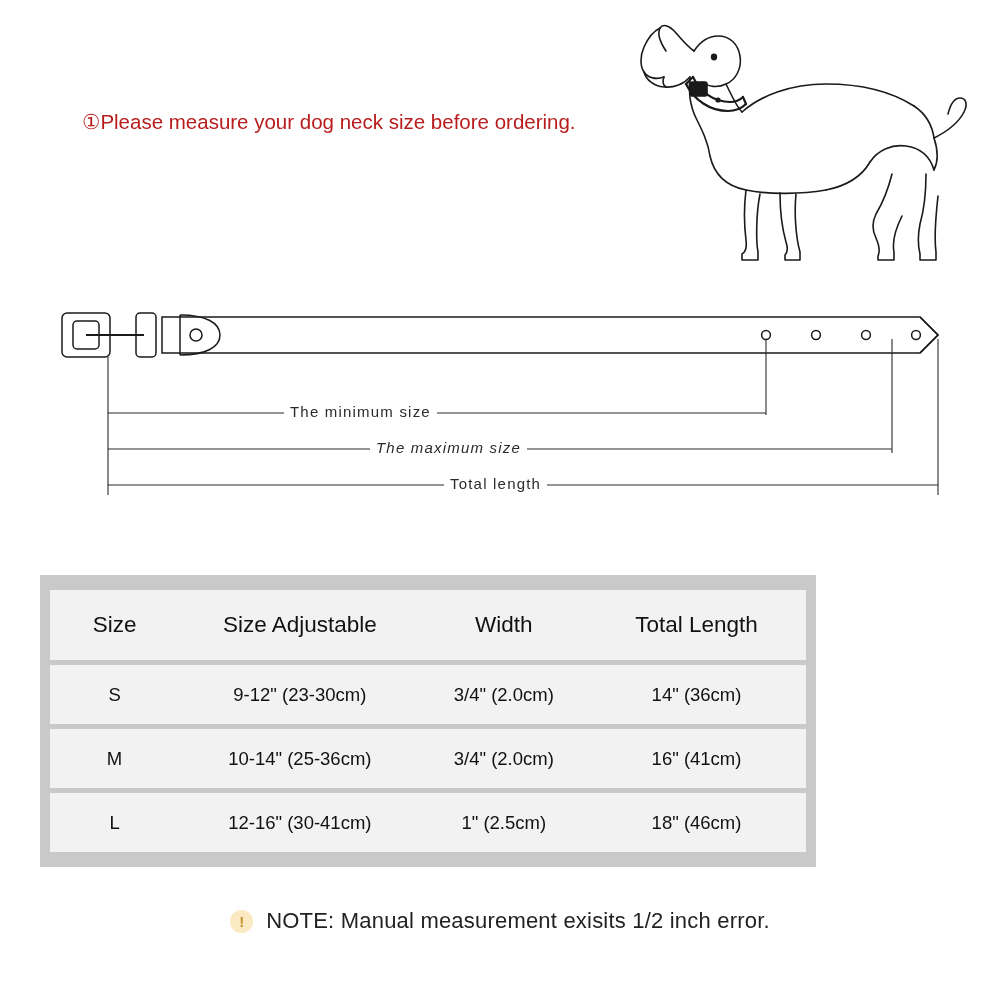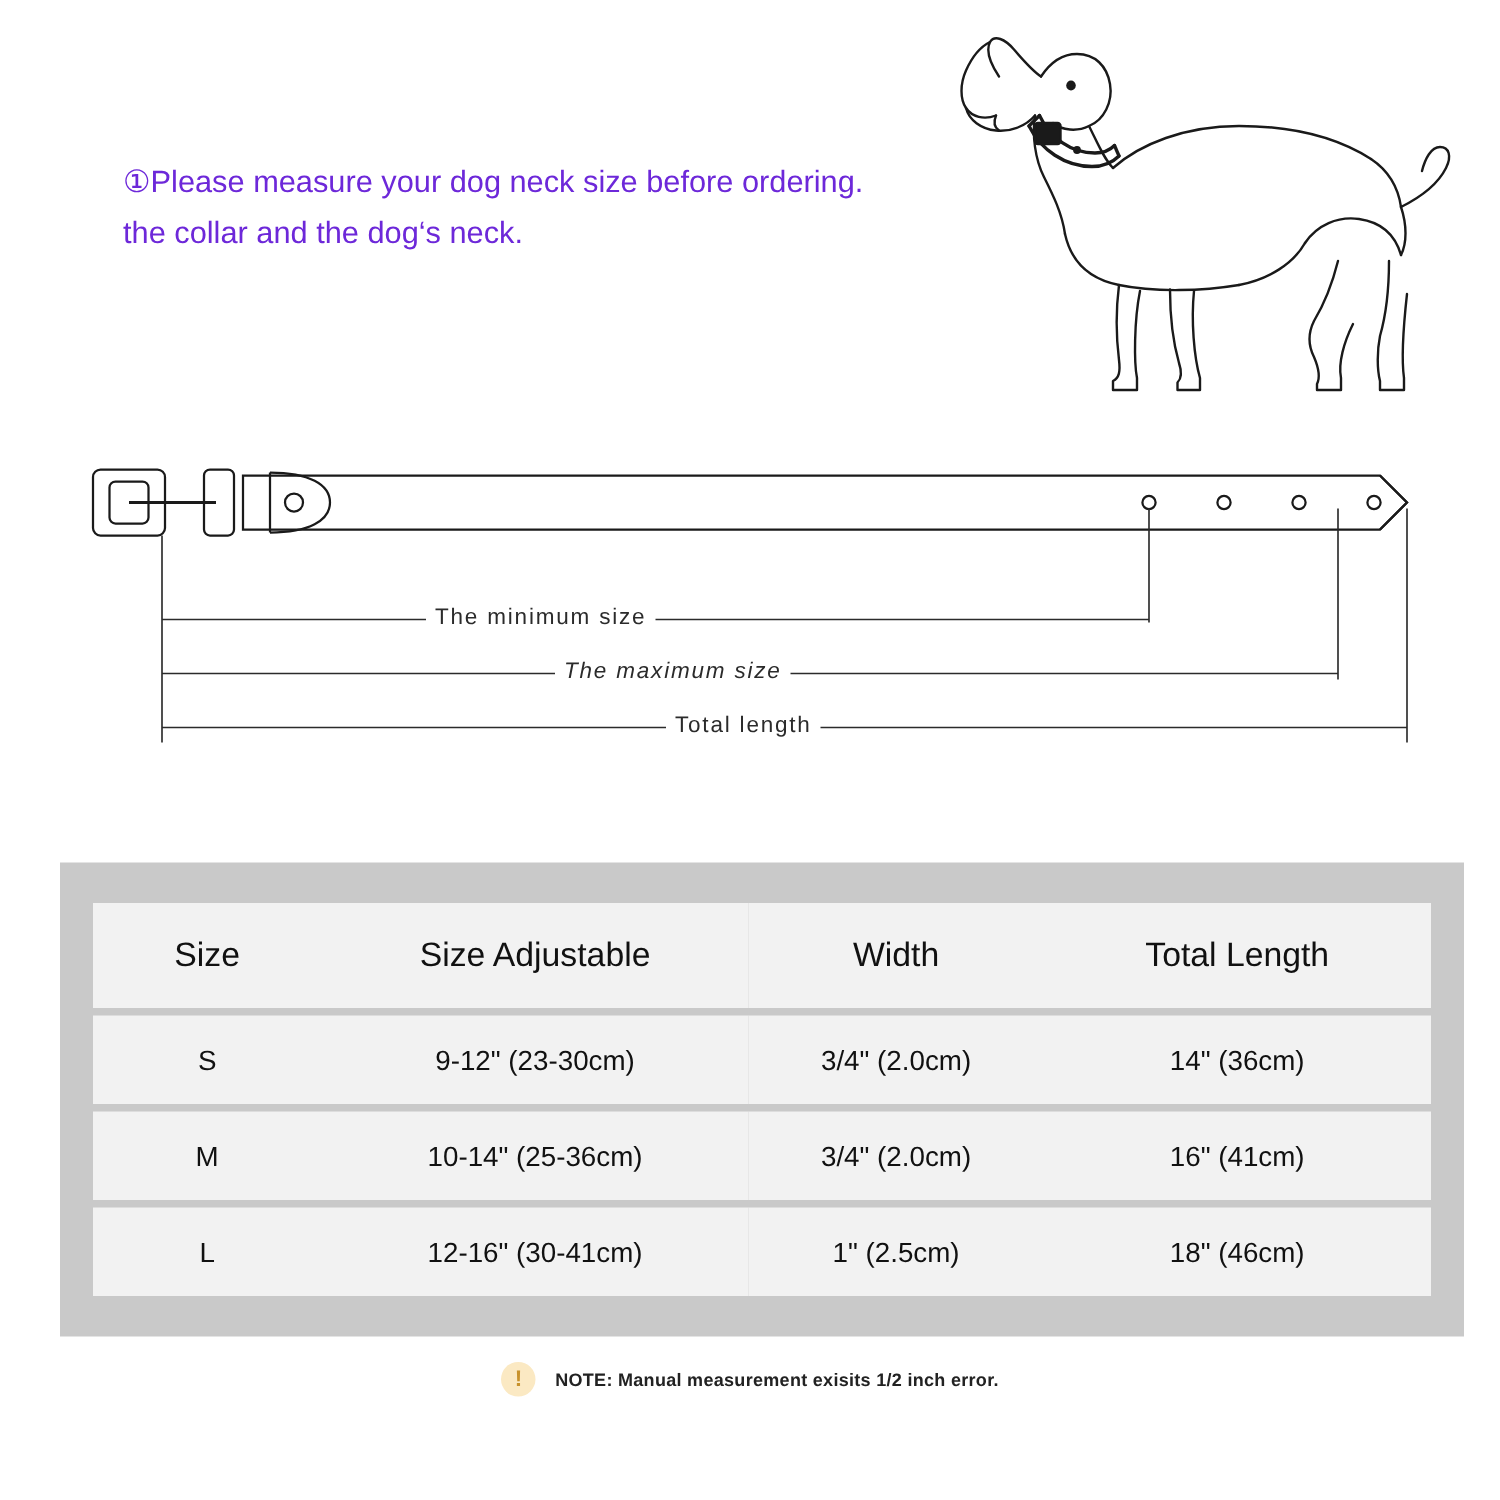--- a/index.html
+++ b/index.html
@@ -19,21 +19,21 @@
   
   #instructions {
     position: absolute;
     left: 82px;
     top: 105px;
     width: 600px;
   }
   .instr-line {
     font-size: 20.5px;
     line-height: 34px;
-    color: #6d28d9;
+    color: #b91c1c;
     white-space: pre;
   }
 
   
   #dog-illustration {
     position: absolute;
     left: 630px;
     top: 14px;
     width: 350px;
     height: 265px;
@@ -55,23 +55,23 @@
     background: #ffffff;
     padding: 0 6px;
     white-space: nowrap;
   }
 
   
   #size-table-wrap {
     position: absolute;
     left: 40px;
     top: 575px;
-    width: 936px;
+    width: 776px;
     background: #c9c9c9;
-    padding: 22px;
+    padding: 10px;
     box-sizing: border-box;
   }
   table.size-table {
     width: 100%;
     border-collapse: separate;
     border-spacing: 0 5px;
     table-layout: fixed;
   }
   table.size-table th,
   table.size-table td {
@@ -113,32 +113,30 @@
     height: 23px;
     border-radius: 50%;
     background: #fbe9c3;
     color: #c8922c;
     font-size: 15px;
     line-height: 23px;
     text-align: center;
     font-weight: bold;
   }
   #note-text {
-    font-size: 12px;
+    font-size: 22px;
     color: #222222;
     letter-spacing: 0.2px;
-    font-weight: bold;
   }
 </style>
 </head>
 <body>
 
 <div id="instructions">
   <div class="instr-line">①Please measure your dog neck size before ordering.</div>
-  <div class="instr-line">the collar and the dog‘s neck.</div>
 </div>
 
 <div id="dog-illustration">
   <svg width="350" height="265" viewBox="0 0 350 265" fill="none" xmlns="http://www.w3.org/2000/svg">
     <g stroke="#1a1a1a" stroke-width="1.6" fill="none" stroke-linejoin="round" stroke-linecap="round">
 
       <path d="M36 37 C30 28 27 20 30 14 C33 9 40 12 46 19 C52 26 58 33 64 37"></path>
       <path d="M64 37 C70 28 78 22 88 22 C100 22 108 30 110 42 C112 54 106 66 96 70 C88 74 78 73 72 68"></path>
       <path d="M30 14 C24 17 18 24 14 33 C10 42 10 52 14 58 C18 64 26 66 34 63"></path>
       <path d="M14 58 C16 66 24 72 34 73 C44 74 54 70 60 63"></path>

